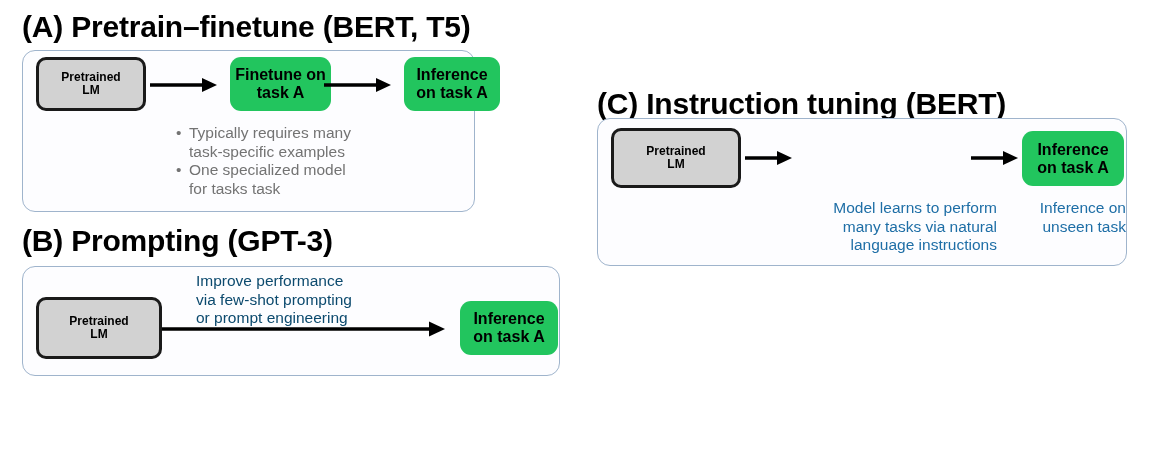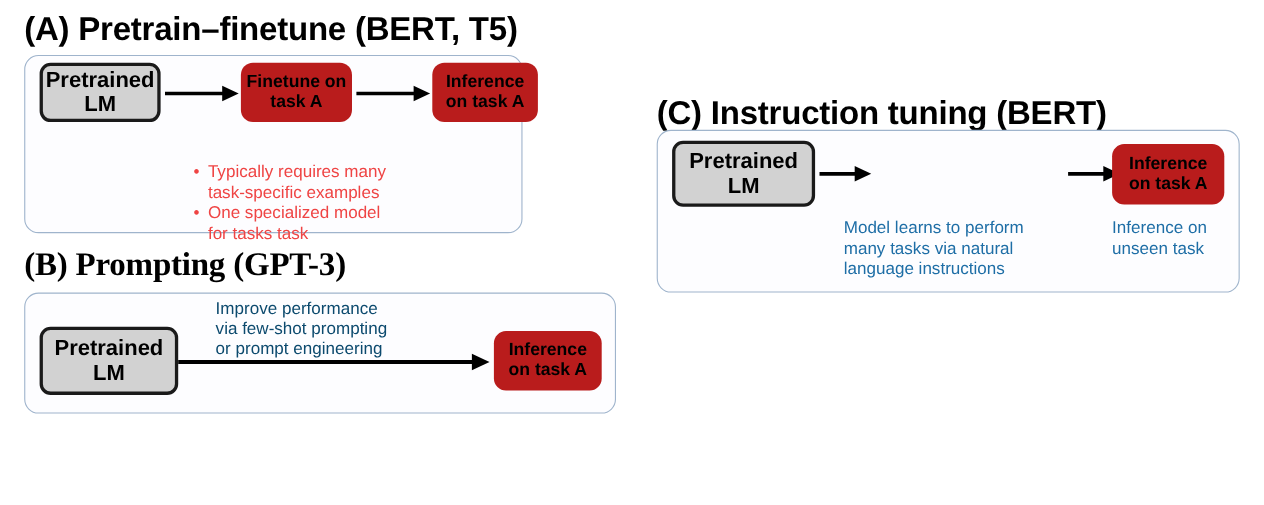--- a/index.html
+++ b/index.html
@@ -39,28 +39,29 @@
     font-family:"Liberation Sans",sans-serif;
     font-weight:bold;
     color:#000000;
     line-height:1.12;
     white-space:pre-line;
   }
   .node-gray{
     background:#d2d2d2;
     border:3px solid #1a1a1a;
     border-radius:10px;
-    font-size:20px;
+    font-size:12px;
     text-align:center;
   }
   .node-blue{
-    background:#b91c1c;
+    background:#22c55e;
     border:none;
     border-radius:11px;
     font-size:16px;
+    margin-left:11px;
   }
   .node-purple{
     background:#b194f2;
     border:none;
     border-radius:13px;
     font-size:16px;
   }
 
   
   .arrow{position:absolute;height:20px;}
@@ -68,29 +69,28 @@
 
   
   .note{
     position:absolute;
     font-family:"Liberation Sans",sans-serif;
     font-size:15.5px;
     line-height:1.20;
     white-space:pre-line;
   }
   .note-green{color:#0c4a6e;}
-  .note-blue{color:#1e6ea6;}
+  .note-blue{color:#1e6ea6;text-align:right;}
 
   .bullets{
     position:absolute;
     font-family:"Liberation Sans",sans-serif;
     font-size:15.5px;
     line-height:1.20;
-    color:#ef4444;
-    margin-top:24px;
+    color:#737373;
   }
   .bullets ul{margin:0;padding:0;list-style:none;}
   .bullets li{
     position:relative;
     padding-left:13px;
     white-space:pre-line;
   }
   .bullets li::before{
     content:"\2022";
     position:absolute;left:0;top:0;
@@ -141,21 +141,21 @@
 
   <div class="bullets" style="left:176px;top:124px;width:260px;">
     <ul>
       <li>Typically requires many
 task-specific examples</li>
       <li>One specialized model
 for tasks task</li>
     </ul>
   </div>
 
-  <div class="panel-title" style="left:22px;top:224px;font-family:Liberation Serif, serif;">(B) Prompting (GPT-3)</div>
+  <div class="panel-title" style="left:22px;top:224px;">(B) Prompting (GPT-3)</div>
 
   <div class="panel-frame" style="left:22px;top:266px;width:538px;height:110px;"></div>
 
   <div class="node node-gray" style="left:36px;top:297px;width:126px;height:62px;">Pretrained
 LM</div>
 
   <div class="note note-green" style="left:196px;top:272px;width:220px;">Improve performance
 via few-shot prompting
 or prompt engineering</div>
 

